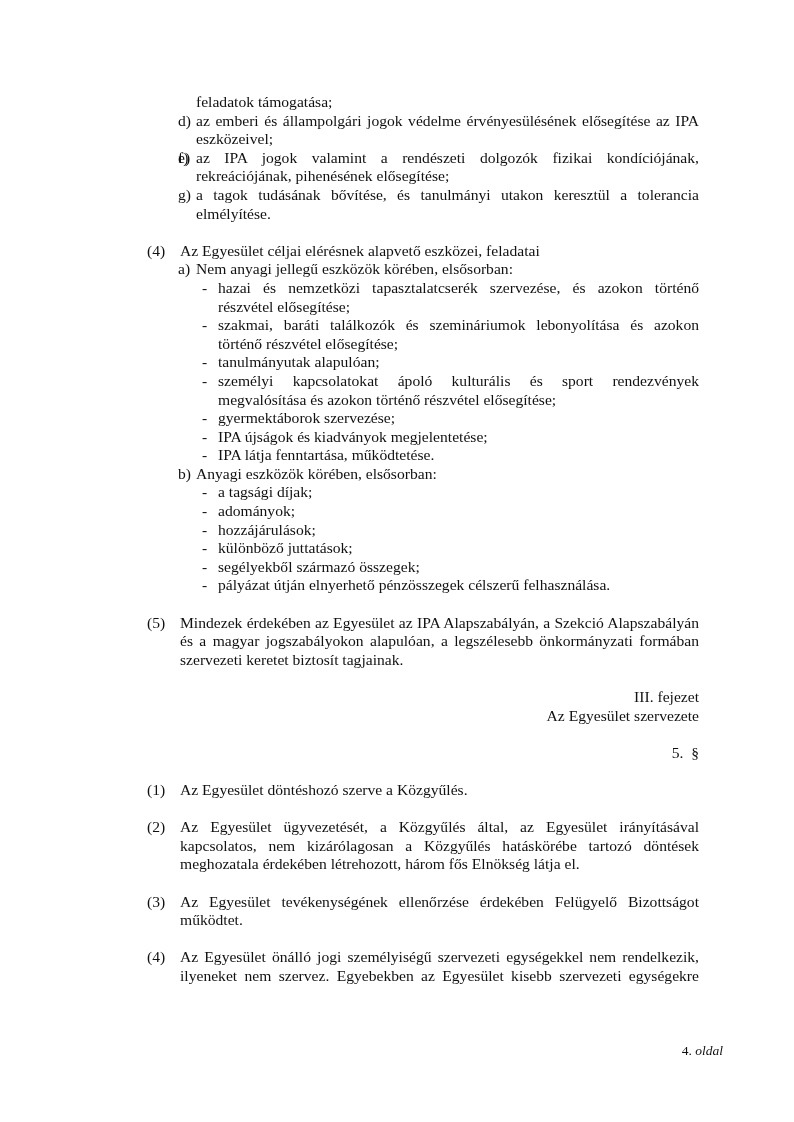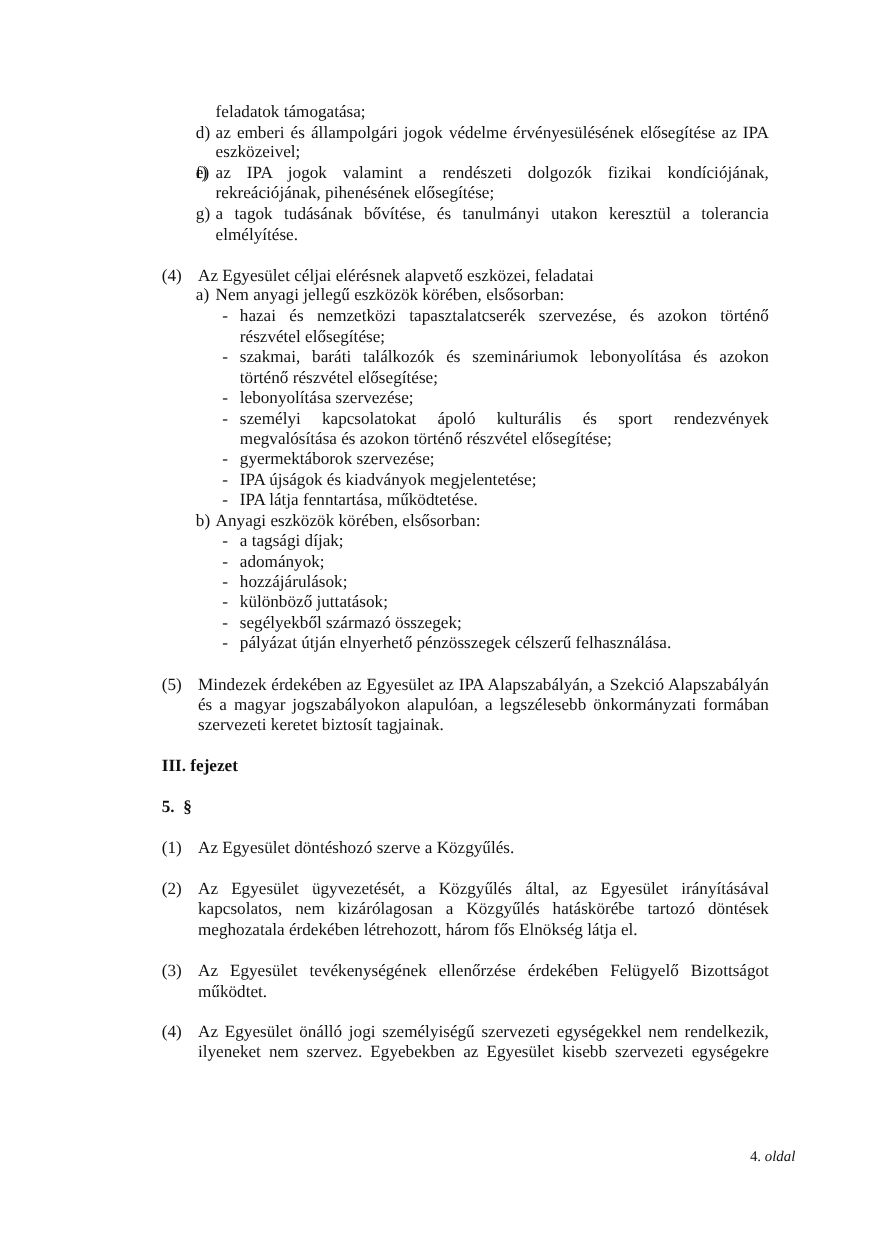--- a/index.html
+++ b/index.html
@@ -8,21 +8,21 @@
   .page { position:absolute; left:0; top:0; width:794px; height:1122px;padding-left:24px; }
   .content { position:absolute; left:147px; top:93px; width:552px; line-height:18.6px; }
   .row { position:relative; text-align:justify; }
   .num { position:absolute; left:0; top:0; }
   .para { padding-left:33px; }
   .letter-item { padding-left:49px; position:relative; }
   .letter-item .lbl { position:absolute; left:31px; top:0; }
   .dash-item { padding-left:71px; position:relative; }
   .dash-item .lbl { position:absolute; left:55px; top:0; }
   .gap { height:18.6px; }
-  .center { text-align:left; font-weight:bold; }
+  .center { text-align:right; font-weight:normal; }
   .footer { position:absolute; right:95px; top:1043px; font-size:13.5px; }
   .footer i { }
   p { margin:0; }
   .just { text-align:justify; text-align-last:left; }
 </style>
 </head>
 <body>
 
 <div class="page">
   <div class="content">
@@ -34,41 +34,42 @@
     <div class="letter-item just"><span class="lbl">f)</span><span>az IPA jogok valamint a rendészeti dolgozók fizikai kondíciójának, rekreációjának, pihenésének elősegítése;</span></div>
     <div class="letter-item just"><span class="lbl">g)</span><span>a tagok tudásának bővítése, és tanulmányi utakon keresztül a tolerancia elmélyítése.</span></div>
 
     <div class="gap"></div>
 
     <div class="row para just"><span class="num">(4)</span><span>Az Egyesület céljai elérésnek alapvető eszközei, feladatai</span></div>
 
     <div class="letter-item just"><span class="lbl">a)</span><span>Nem anyagi jellegű eszközök körében, elsősorban:</span></div>
     <div class="dash-item just"><span class="lbl">-</span><span>hazai és nemzetközi tapasztalatcserék szervezése, és azokon történő részvétel elősegítése;</span></div>
     <div class="dash-item just"><span class="lbl">-</span><span>szakmai, baráti találkozók és szemináriumok lebonyolítása és azokon történő részvétel elősegítése;</span></div>
-    <div class="dash-item just"><span class="lbl">-</span><span>lebonyolítása szervezése;</span></div>
+    <div class="dash-item just"><span class="lbl">-</span><span>tanulmányutak alapulóan;</span></div>
     <div class="dash-item just"><span class="lbl">-</span><span>személyi kapcsolatokat ápoló kulturális és sport rendezvények megvalósítása és azokon történő részvétel elősegítése;</span></div>
     <div class="dash-item just"><span class="lbl">-</span><span>gyermektáborok szervezése;</span></div>
     <div class="dash-item just"><span class="lbl">-</span><span>IPA újságok és kiadványok megjelentetése;</span></div>
     <div class="dash-item just"><span class="lbl">-</span><span>IPA látja fenntartása, működtetése.</span></div>
 
     <div class="letter-item just"><span class="lbl">b)</span><span>Anyagi eszközök körében, elsősorban:</span></div>
     <div class="dash-item just"><span class="lbl">-</span><span>a tagsági díjak;</span></div>
     <div class="dash-item just"><span class="lbl">-</span><span>adományok;</span></div>
     <div class="dash-item just"><span class="lbl">-</span><span>hozzájárulások;</span></div>
     <div class="dash-item just"><span class="lbl">-</span><span>különböző juttatások;</span></div>
     <div class="dash-item just"><span class="lbl">-</span><span>segélyekből származó összegek;</span></div>
     <div class="dash-item just"><span class="lbl">-</span><span>pályázat útján elnyerhető pénzösszegek célszerű felhasználása.</span></div>
 
     <div class="gap"></div>
 
     <div class="row para just"><span class="num">(5)</span><span>Mindezek érdekében az Egyesület az IPA Alapszabályán, a Szekció Alapszabályán és a magyar jogszabályokon alapulóan, a legszélesebb önkormányzati formában szervezeti keretet biztosít tagjainak.</span></div>
 
     <div class="gap"></div>
 
     <p class="center">III. fejezet</p>
+    <p class="center">Az Egyesület szervezete</p>
     <div class="gap"></div>
     <p class="center" style="white-space:pre">5.  §</p>
 
     <div class="gap"></div>
 
     <div class="row para just"><span class="num">(1)</span><span>Az Egyesület döntéshozó szerve a Közgyűlés.</span></div>
     <div class="gap"></div>
     <div class="row para just"><span class="num">(2)</span><span>Az Egyesület ügyvezetését, a Közgyűlés által, az Egyesület irányításával kapcsolatos, nem kizárólagosan a Közgyűlés hatáskörébe tartozó döntések meghozatala érdekében létrehozott, három fős Elnökség látja el.</span></div>
     <div class="gap"></div>
     <div class="row para just"><span class="num">(3)</span><span>Az Egyesület tevékenységének ellenőrzése érdekében Felügyelő Bizottságot működtet.</span></div>

